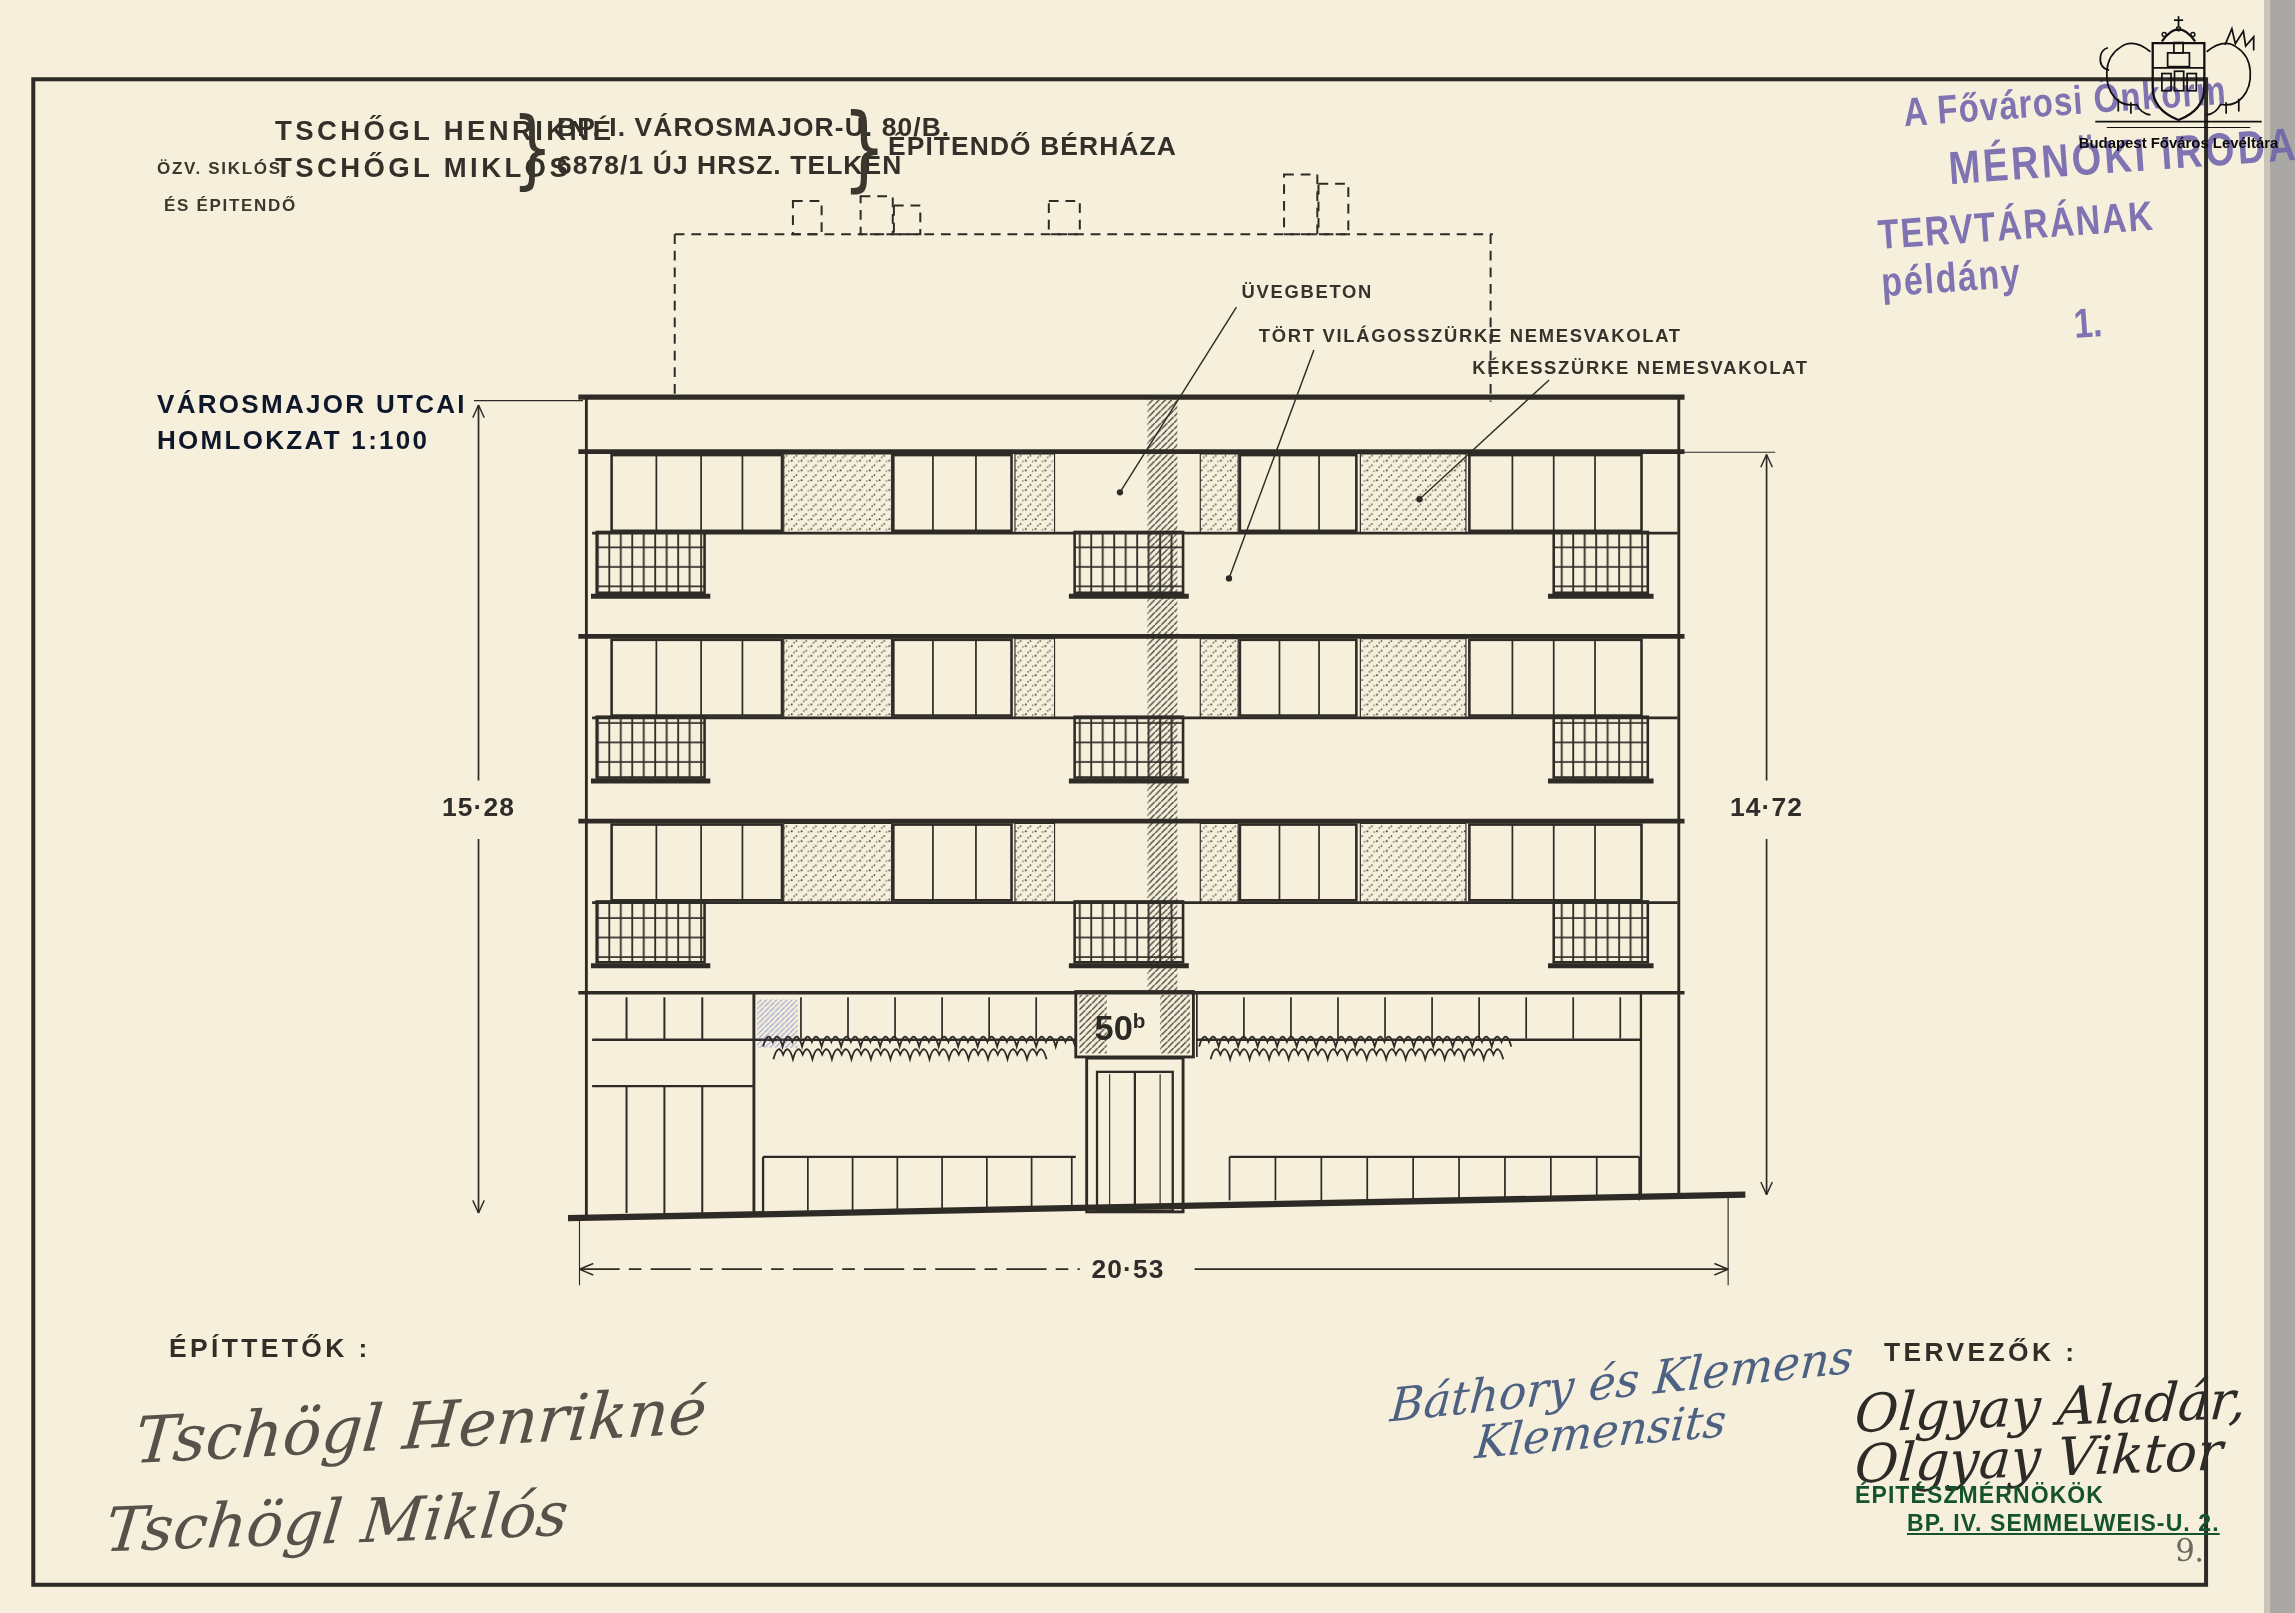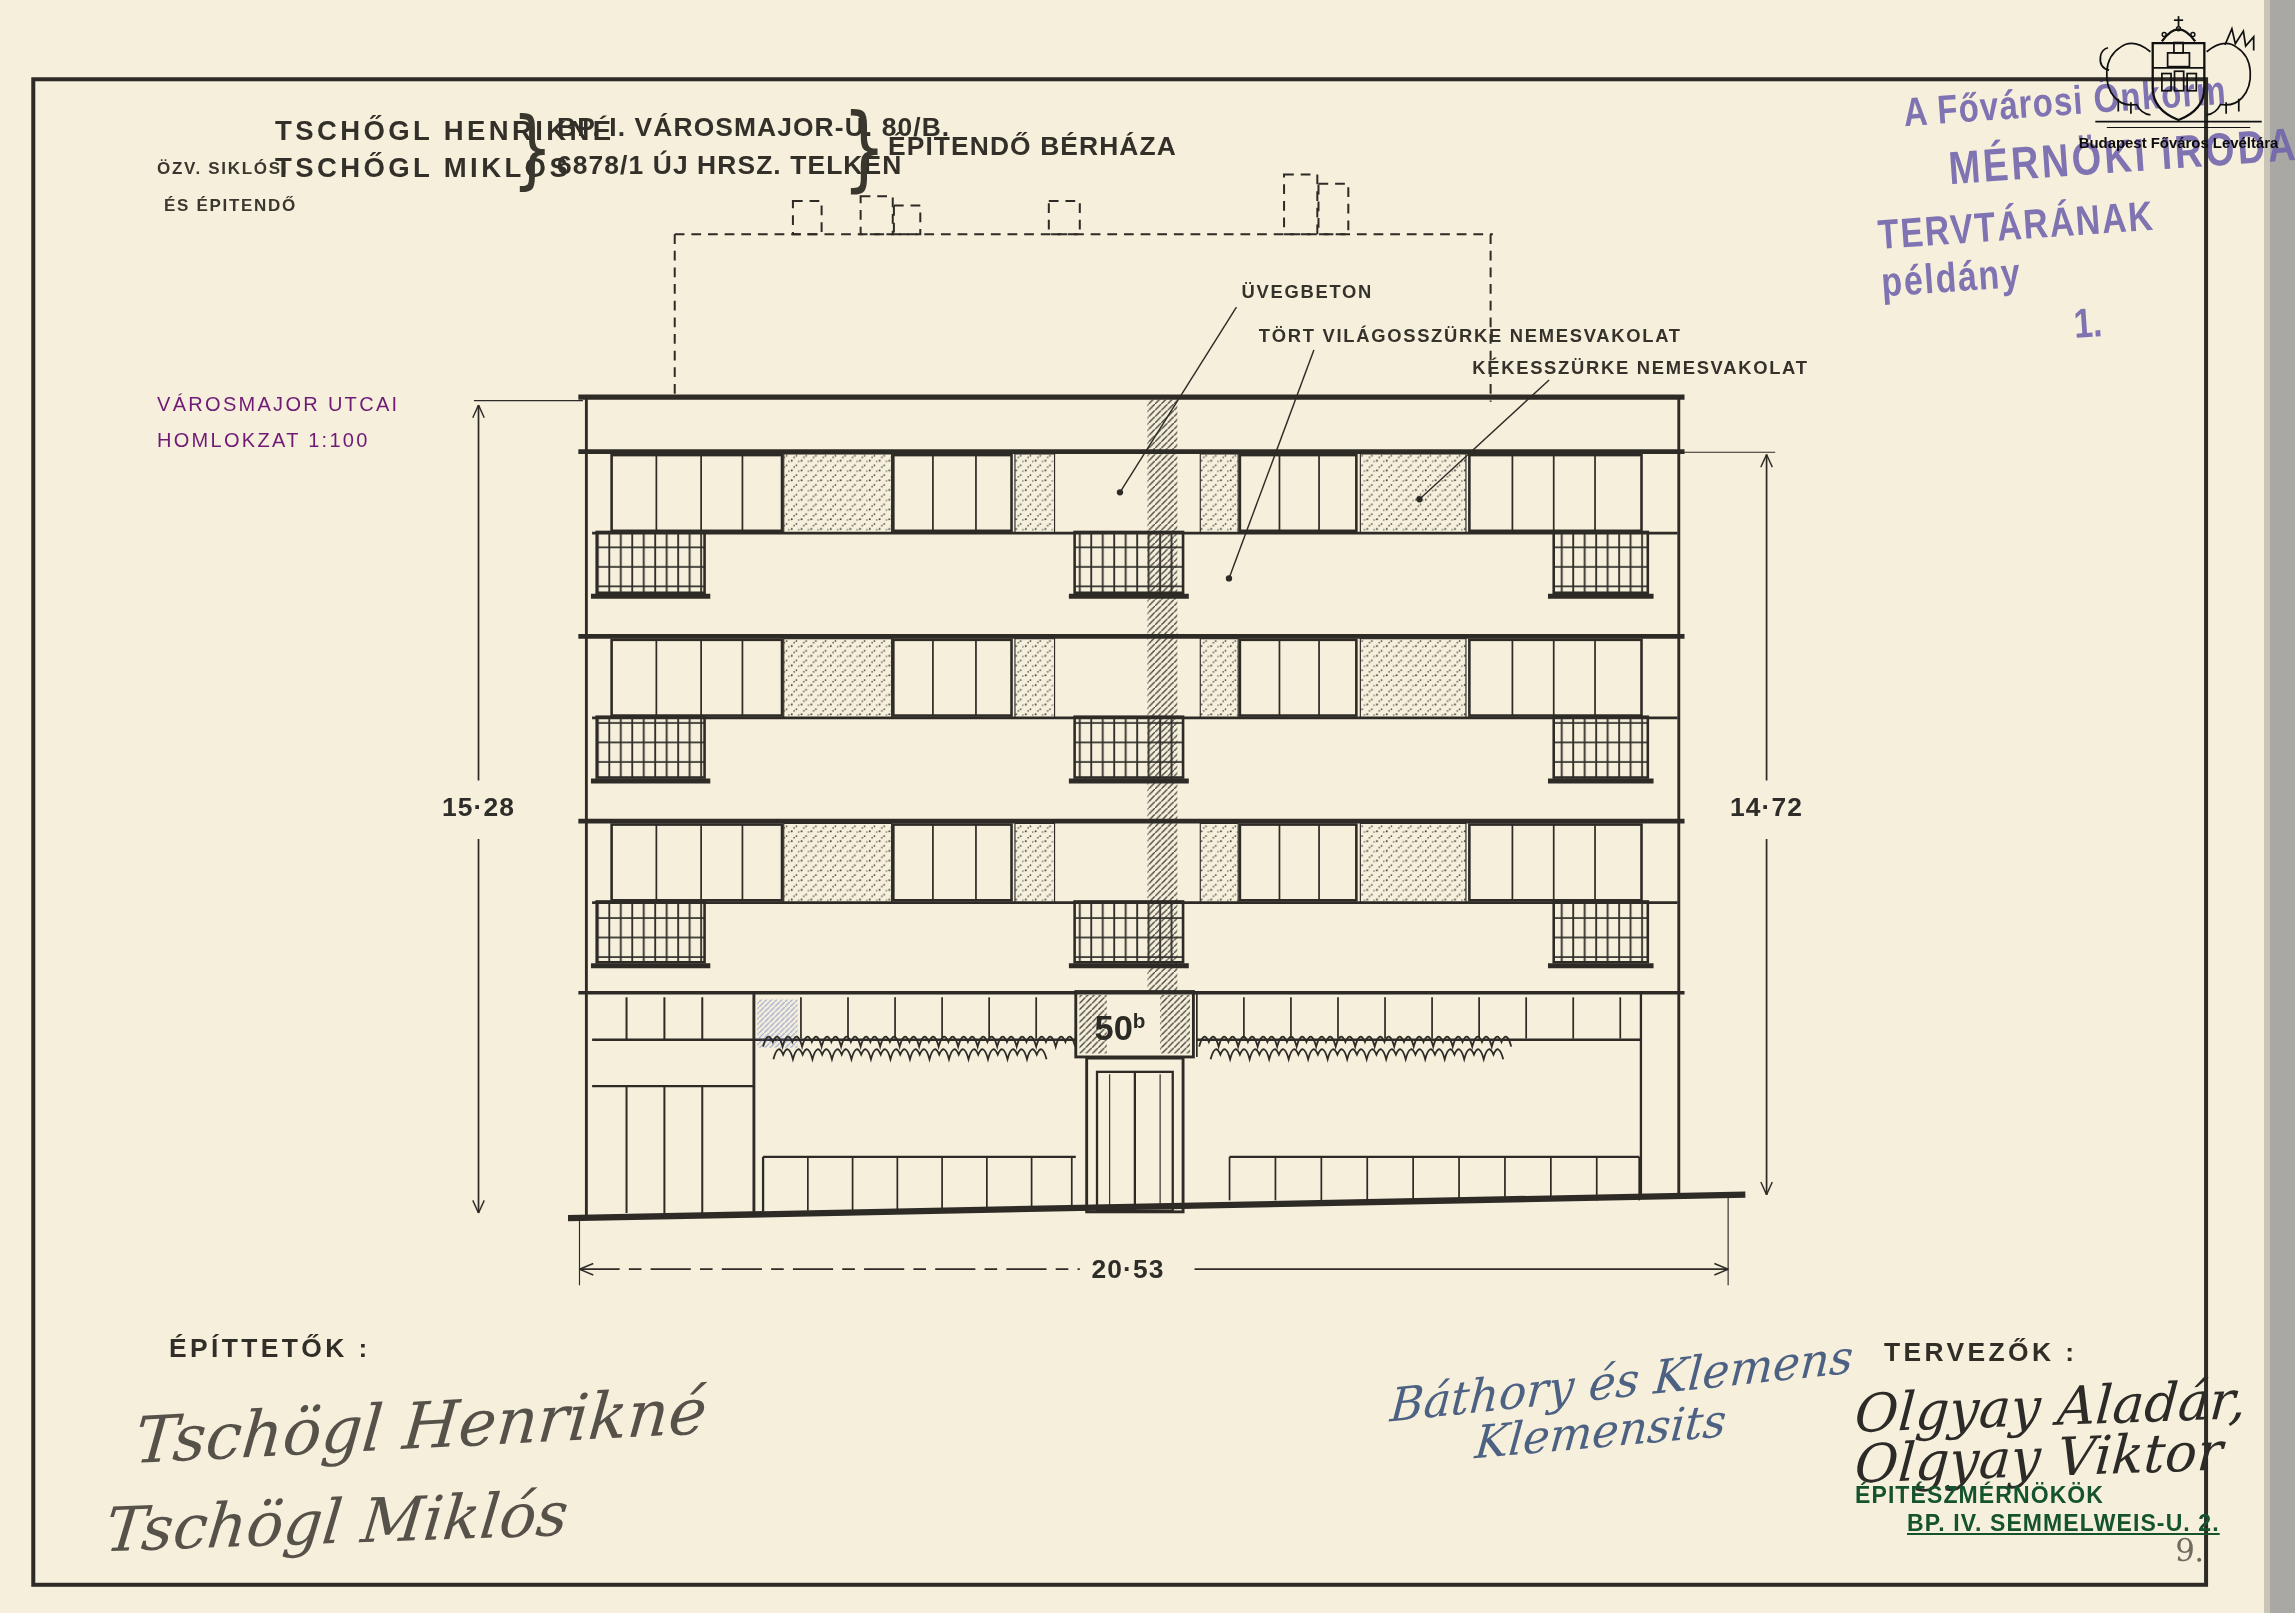--- a/index.html
+++ b/index.html
@@ -10,21 +10,21 @@
   #sheet:after{content:"";position:absolute;right:0;top:0;width:5.7px;height:100%;
          background:rgba(120,118,110,.35);}
   svg.draw{position:absolute;left:0;top:0;z-index:2;}
   .txt{position:absolute;z-index:3;white-space:nowrap;}
   .hand{letter-spacing:3.4px;font-weight:700;color:#33302a;}
   .small{font-size:17px;letter-spacing:1.7px;font-weight:700;color:#3a372f;margin-top:36px;}
   .big{font-size:27.5px;}
   .addr{font-size:26.4px;letter-spacing:1.1px;font-weight:700;color:#33302a;}
   .brace{position:absolute;z-index:3;font-family:"DejaVu Sans",sans-serif;
          font-weight:400;color:#3a372f;transform:scaleX(.75);}
-  .viewtitle{font-size:20px;letter-spacing:2.3px;font-weight:400;color:#701a75;line-height:36px;}
+  .viewtitle{font-size:26px;letter-spacing:2.3px;font-weight:700;color:#0f172a;line-height:36px;}
   .heading{font-size:26.4px;letter-spacing:3.4px;font-weight:700;color:#312e28;}
   .sig{position:absolute;z-index:3;font-family:"DejaVu Serif",serif;font-style:italic;
        white-space:nowrap;}
   .sig-pencil{color:#56524a;}
   .sig-blue{color:#4d6183;}
   .sig-ink{color:#2d2b27;}
   #stamp{position:absolute;left:1868px;top:92px;z-index:1;
          transform:rotate(-4deg) scaleY(1.22);transform-origin:left top;
          color:#6f63ad;font-weight:700;opacity:.88;}
   #stamp .s1{font-size:33px;letter-spacing:1.1px;margin-left:34px;}

